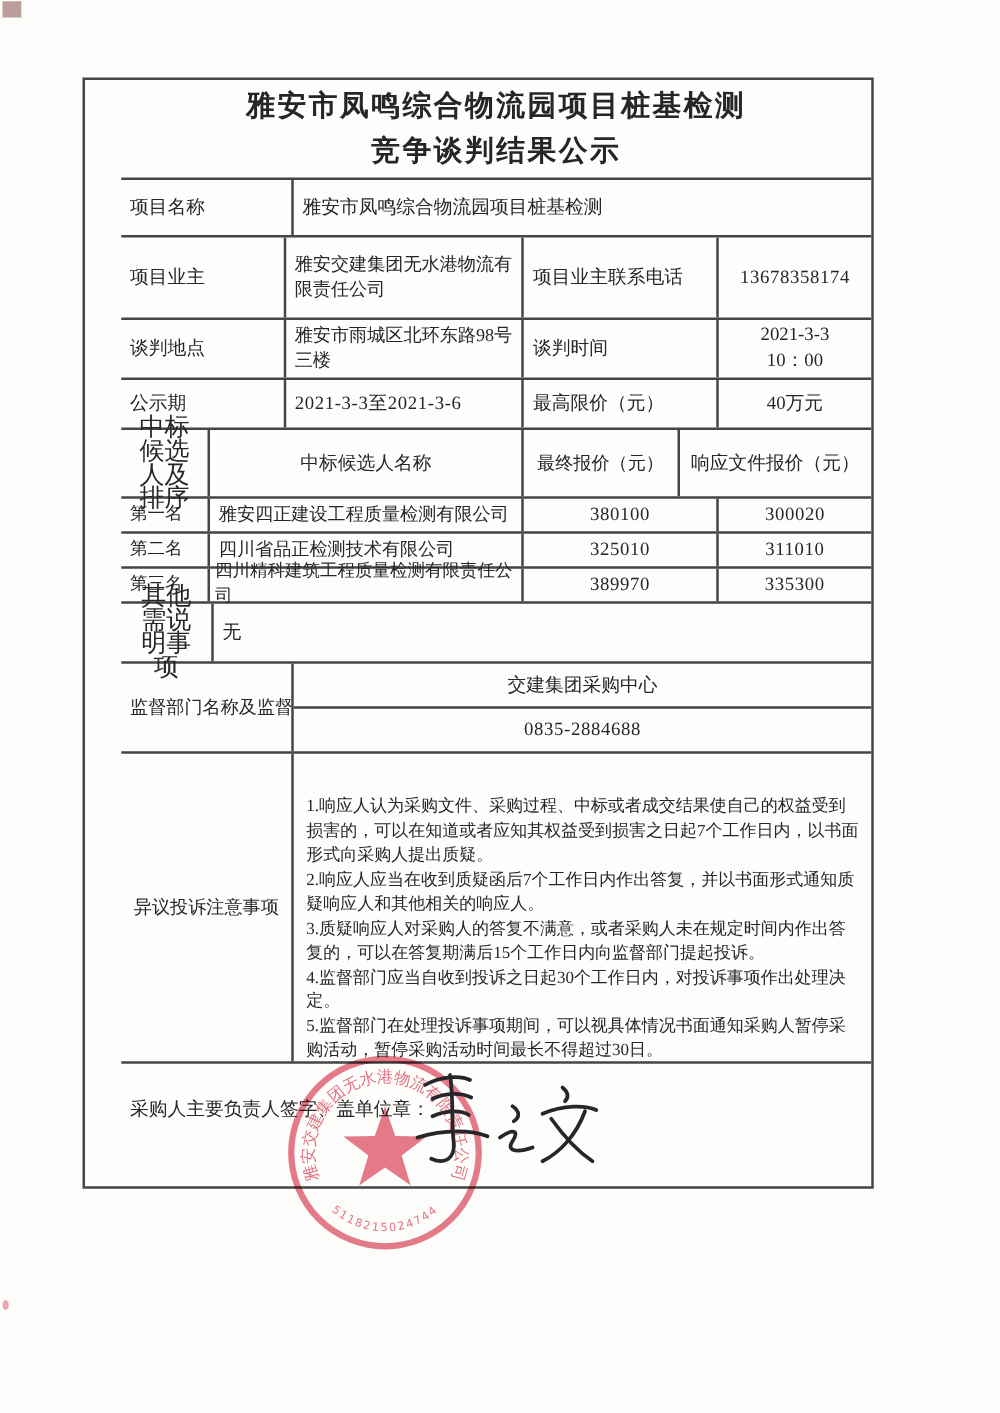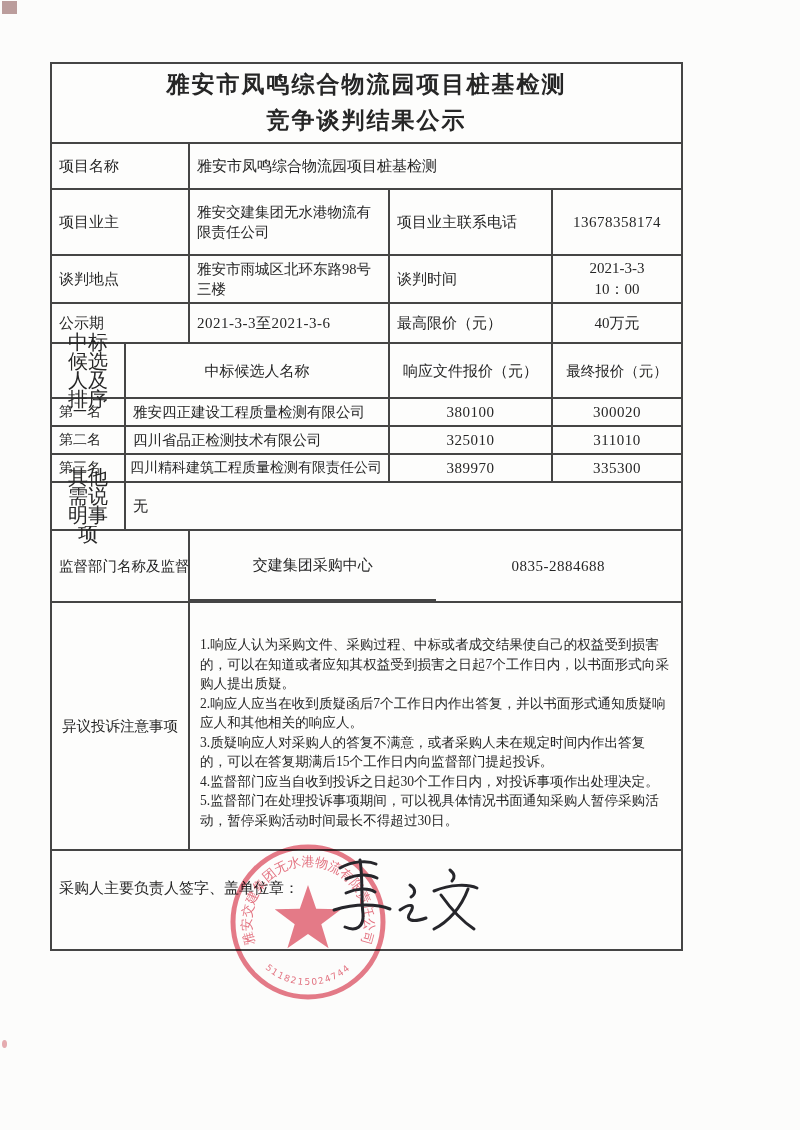--- a/index.html
+++ b/index.html
@@ -12,22 +12,22 @@
   }
   .corner-mark{
     position:absolute;left:2px;top:1px;width:15px;height:13px;
     background:rgba(122,62,62,0.5);
   }
   .edge-dot{
     position:absolute;left:2px;top:1040px;width:5px;height:8px;border-radius:50%;
     background:rgba(205,90,100,0.5);
   }
   .doc-table{
-    position:absolute;left:50px;top:62px;width:633px;height:889px;
-    border:2px solid #454545;box-sizing:border-box;background:#fdfdfc;
+    position:absolute;left:66px;top:62px;width:633px;height:889px;
+    border:2px solid #454545;box-sizing:border-box;background:#fdfdfc;padding-left:29px;
   }
   .tr{display:flex;border-bottom:2px solid #454545;box-sizing:border-box;}
   .tr:last-child{border-bottom:none;}
   .td{
     box-sizing:border-box;display:flex;align-items:center;
     padding:3px 7px;font-size:15px;line-height:20px;
   }
   .td + .td{border-left:2px solid #454545;}
   .c1{width:136px;}
   .c2{width:200px;}
@@ -39,21 +39,21 @@
   .grow{flex:1;}
   .title-row{height:80px;flex-direction:column;justify-content:center;align-items:center;border-bottom:2px solid #454545;}
   .title-line{font-size:23px;font-weight:bold;letter-spacing:2px;line-height:36px;text-align:center;}
   .h46{height:46px;} .h66{height:66px;} .h68{height:48px;} .h40{height:40px;}
   .h55{height:55px;} .h28{height:28px;} .h48{height:48px;} .h72{height:72px;}
   .h248{height:248px;} .h74{height:74px;}
   .small-label{font-size:14px;}
   .nowrap-clip{white-space:nowrap;overflow:hidden;font-size:14.5px;}
   .two-line{text-align:center;font-size:20px;line-height:19px;}
   .num{letter-spacing:0.5px;}
-  .stack{flex:1;display:flex;flex-direction:row;border-left:2px solid #454545;box-sizing:border-box;}
+  .stack{flex:1;display:flex;flex-direction:column;border-left:2px solid #454545;box-sizing:border-box;}
   .stack .sub{flex:1;display:flex;align-items:center;justify-content:center;font-size:15px;}
   .stack .sub:first-child{border-bottom:2px solid #454545;}
   .objection-text{
     flex-direction:column;align-items:flex-start;justify-content:flex-start;
     padding:32px 10px 10px 10px;font-size:13.6px;line-height:19.5px;
   }
   .objection-text p{margin:0;}
   .sig-row .td{font-size:15px;}
   .stamp-svg{position:absolute;left:228px;top:842px;width:160px;height:160px;mix-blend-mode:multiply;}
   .sig-svg{position:absolute;left:322px;top:852px;width:165px;height:100px;}
@@ -103,22 +103,22 @@
   </div>
 
   <div class="tr h55">
     <div class="td r1 center">
       <div class="two-line">
         <div>中标候选</div>
         <div>人及排序</div>
       </div>
     </div>
     <div class="td rname center">中标候选人名称</div>
+    <div class="td c4 center" style="font-size:14.5px;">最终报价（元）</div>
     <div class="td c3 center">响应文件报价（元）</div>
-    <div class="td c4 center" style="font-size:14.5px;">最终报价（元）</div>
   </div>
 
   <div class="tr h28">
     <div class="td r1 small-label">第一名</div>
     <div class="td rname" style="font-size:14.5px;">雅安四正建设工程质量检测有限公司</div>
     <div class="td c3 center num">380100</div>
     <div class="td c4 center num">300020</div>
   </div>
 
   <div class="tr h28">

